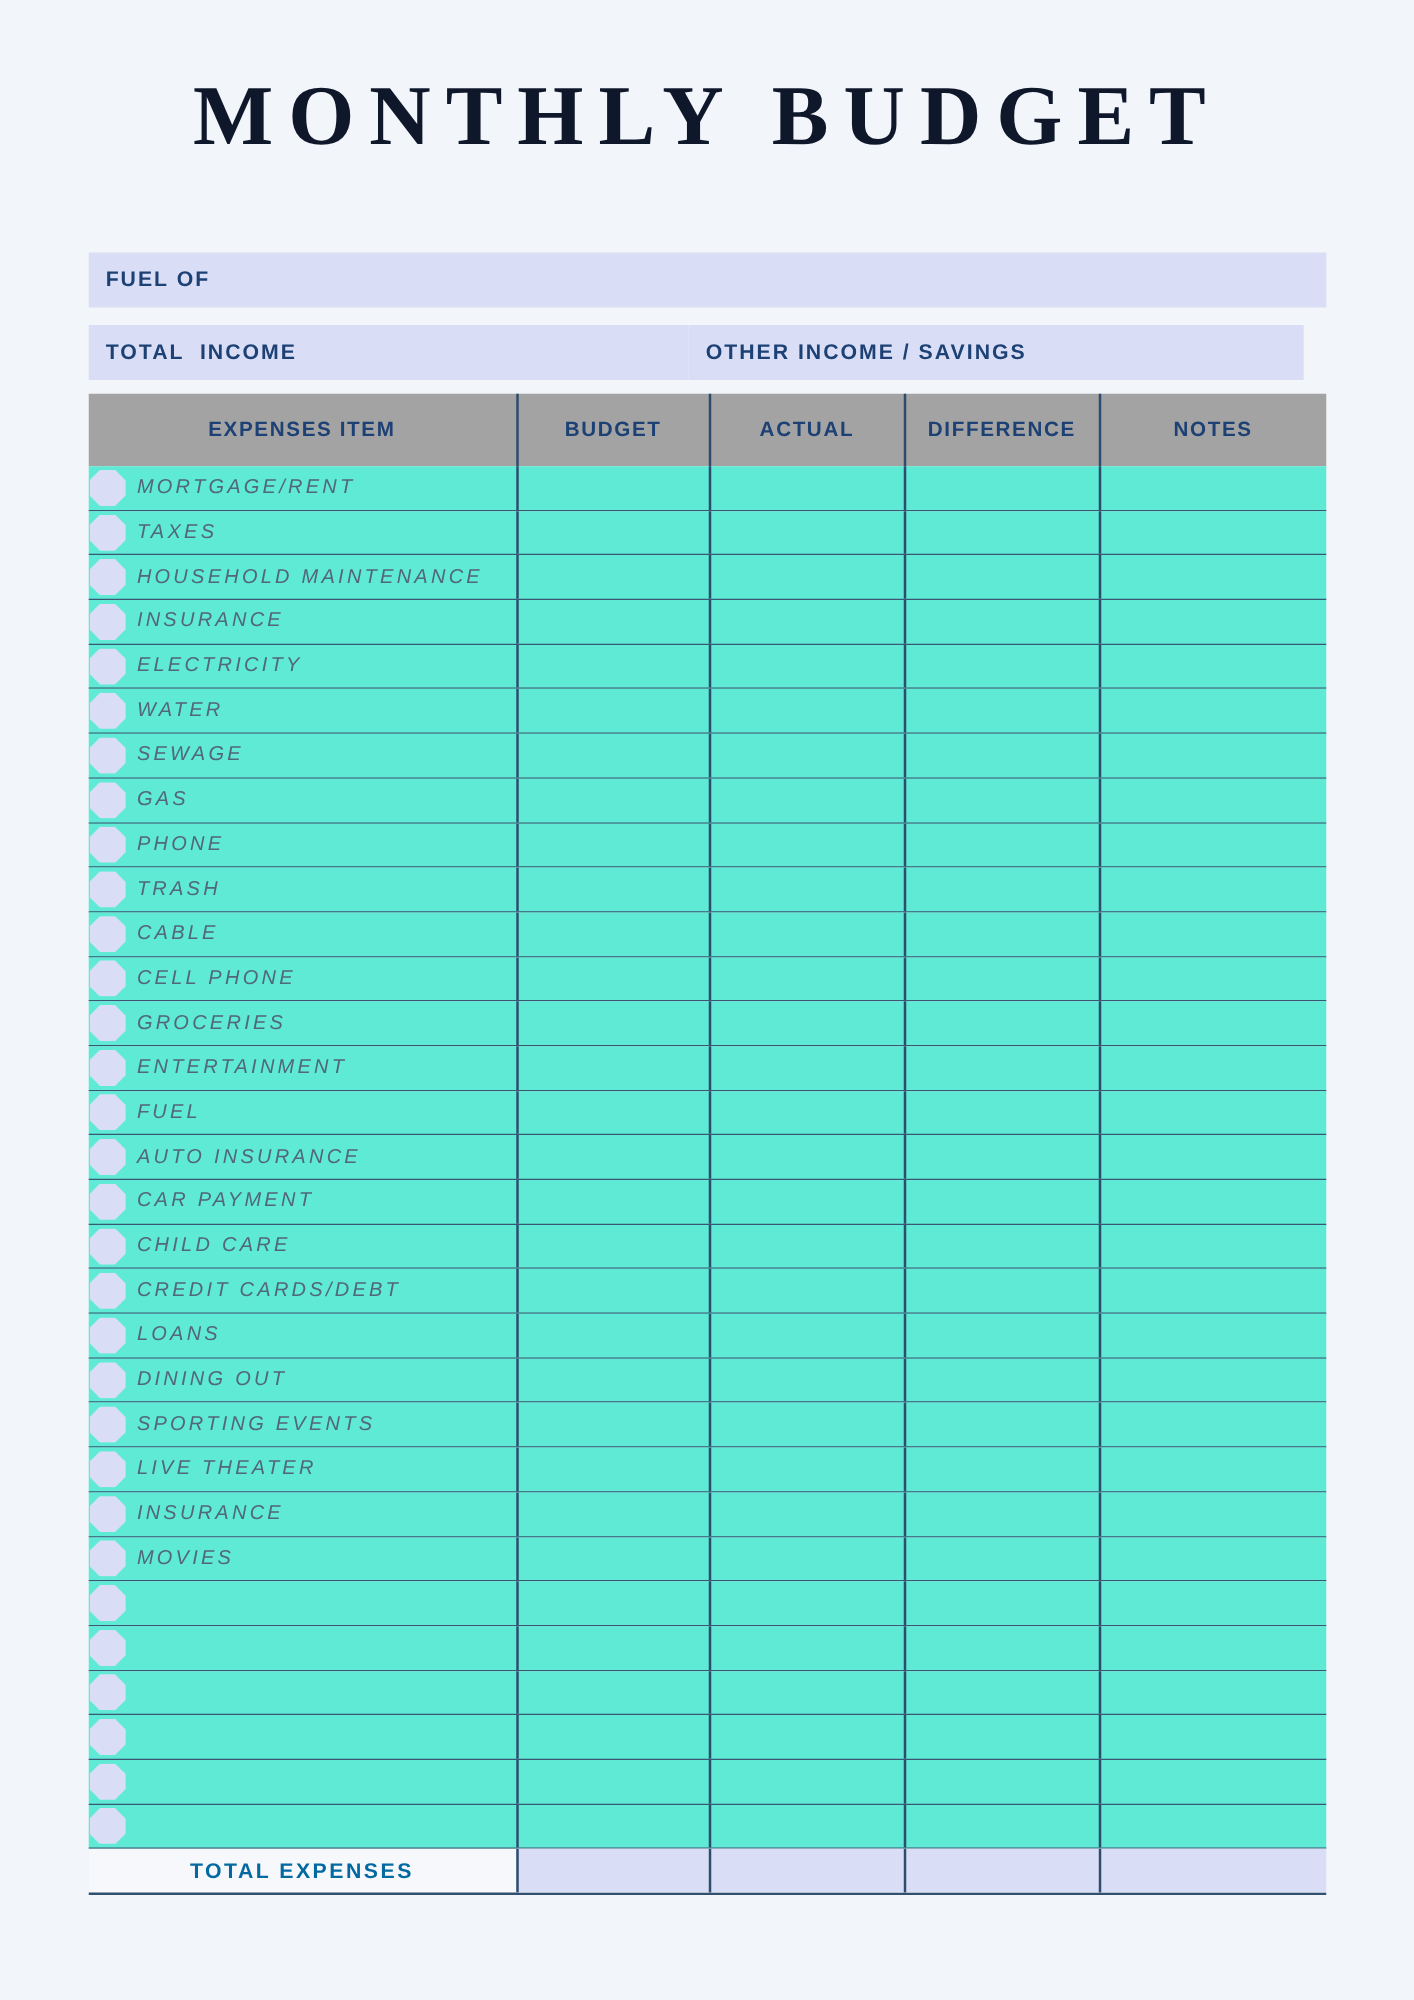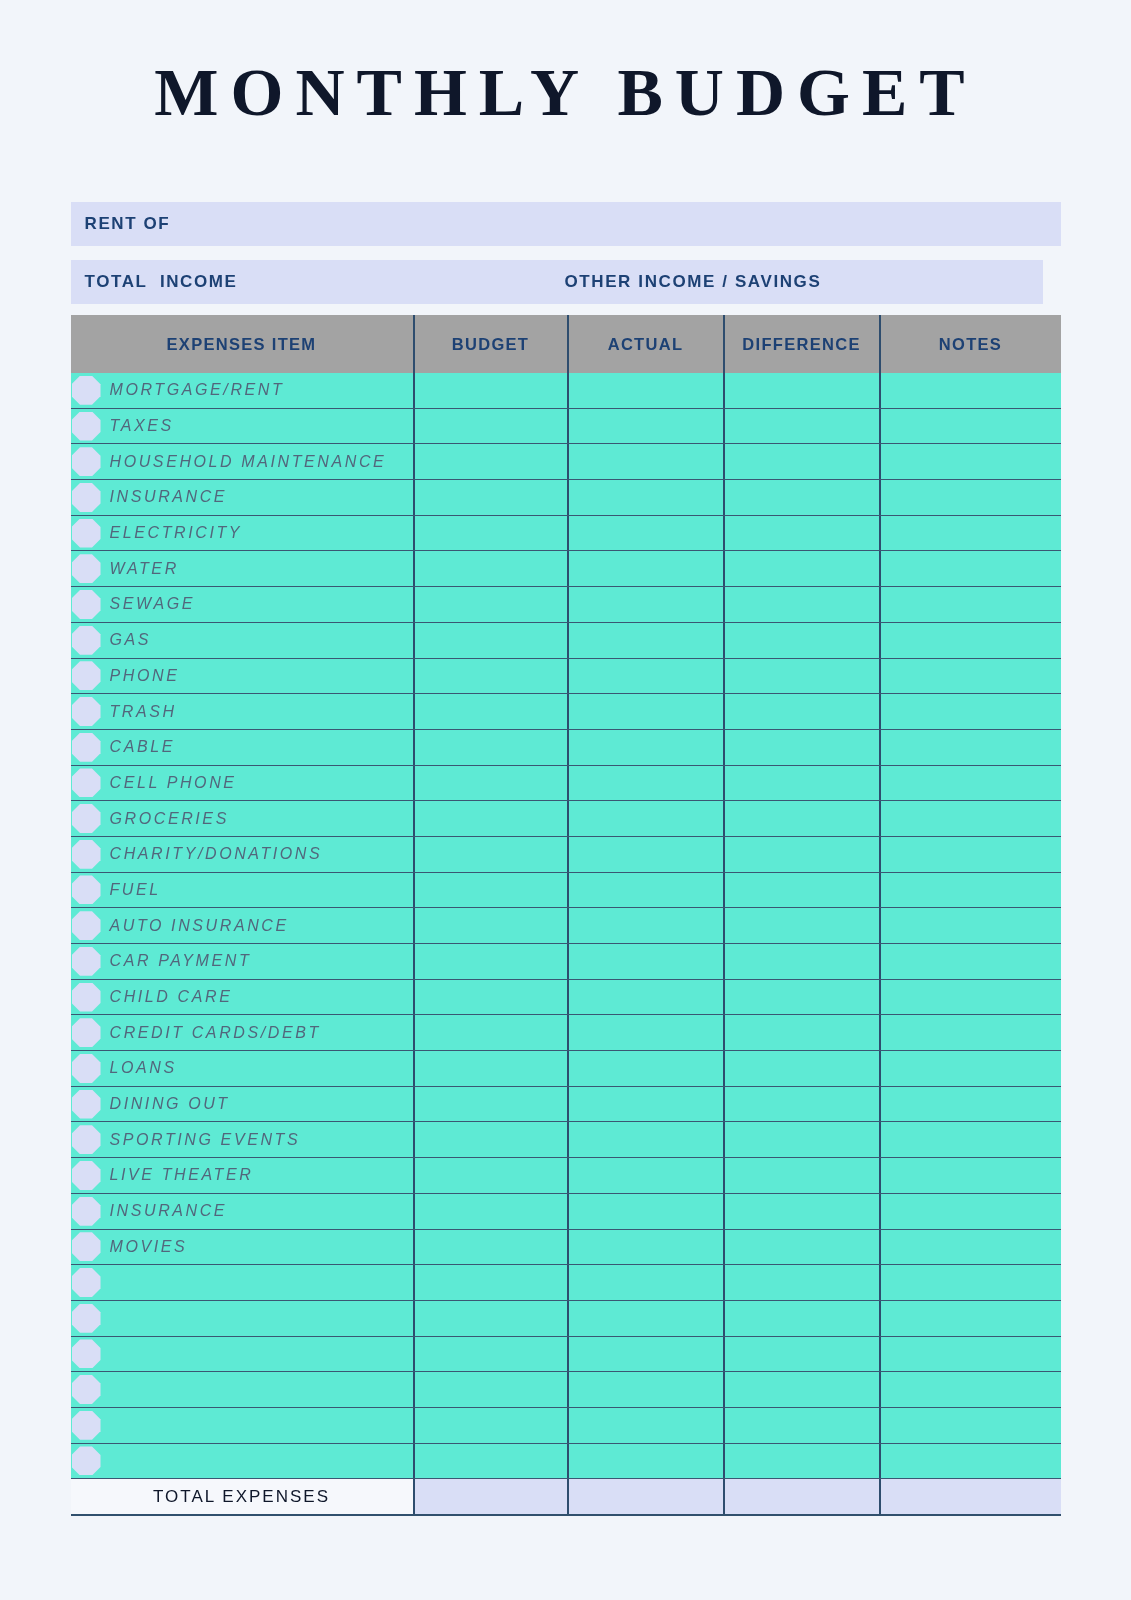--- a/index.html
+++ b/index.html
@@ -88,36 +88,36 @@
     white-space: nowrap;
   }
 
   .total-row {
     height: 37px;
     border-bottom: 2px solid #31506d;
     background: #f6f8fc;
   }
   .total-row .t-label {
     display: flex; align-items: center; justify-content: center;
-    color: #0f172a; font-weight: 400; font-size: 17px; letter-spacing: 2px;
+    color: #0369a1; font-weight: 700; font-size: 17px; letter-spacing: 2px;
   }
   .total-row .t-val {
     background: #d9def6;
     border-left: 2px solid #2e4d6e;
   }
 </style>
 </head>
 <body>
 
 <div class="page">
 
   <div class="title">MONTHLY BUDGET</div>
 
   <div class="bar month-bar">
-    <span class="bar-label">RENT OF</span>
+    <span class="bar-label">FUEL OF</span>
     <span class="bar-value"></span>
   </div>
 
   <div class="income-row">
     <div class="bar left">
       <span class="bar-label">TOTAL  INCOME</span>
       <span class="bar-value"></span>
     </div>
     <div class="bar right">
       <span class="bar-label">OTHER INCOME / SAVINGS</span>
@@ -262,21 +262,21 @@
             <span class="item-label">GROCERIES</span>
           </div>
           <div class="cell c-val"></div>
           <div class="cell c-val"></div>
           <div class="cell c-val"></div>
           <div class="cell c-val"></div>
         </div>
         <div class="grid-row row">
           <div class="cell c-item">
             <span class="octagon"></span>
-            <span class="item-label">CHARITY/DONATIONS</span>
+            <span class="item-label">ENTERTAINMENT</span>
           </div>
           <div class="cell c-val"></div>
           <div class="cell c-val"></div>
           <div class="cell c-val"></div>
           <div class="cell c-val"></div>
         </div>
         <div class="grid-row row">
           <div class="cell c-item">
             <span class="octagon"></span>
             <span class="item-label">FUEL</span>

